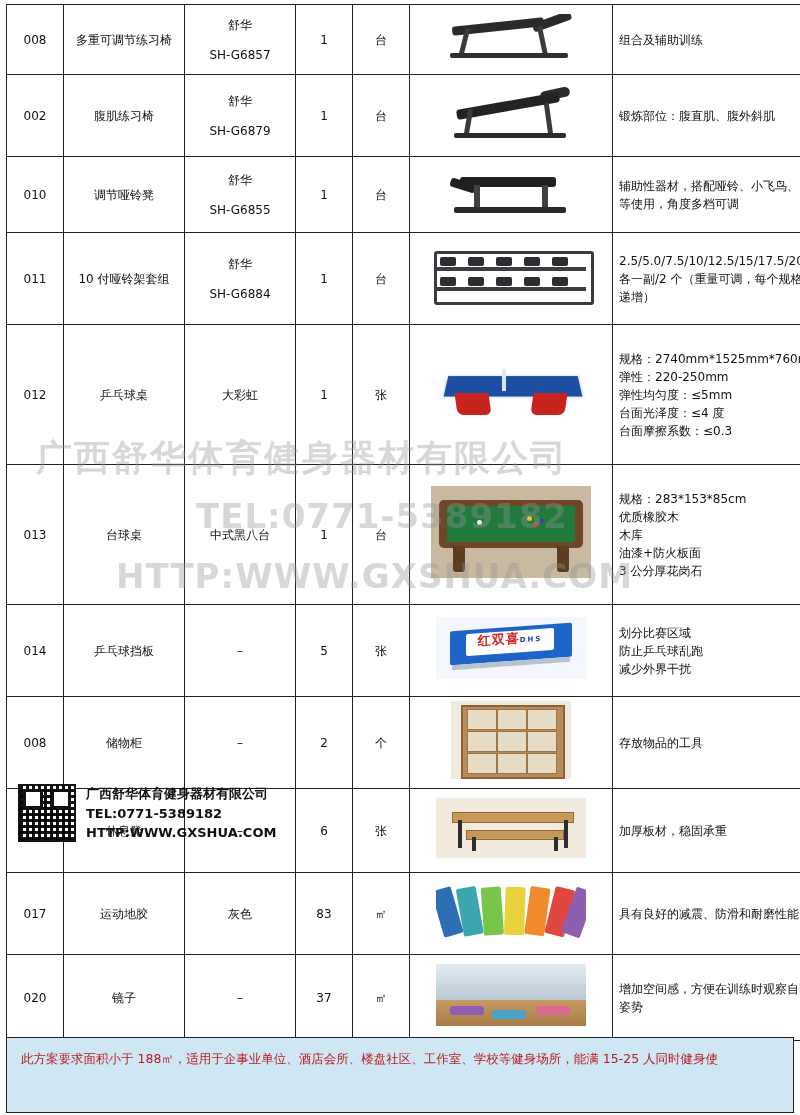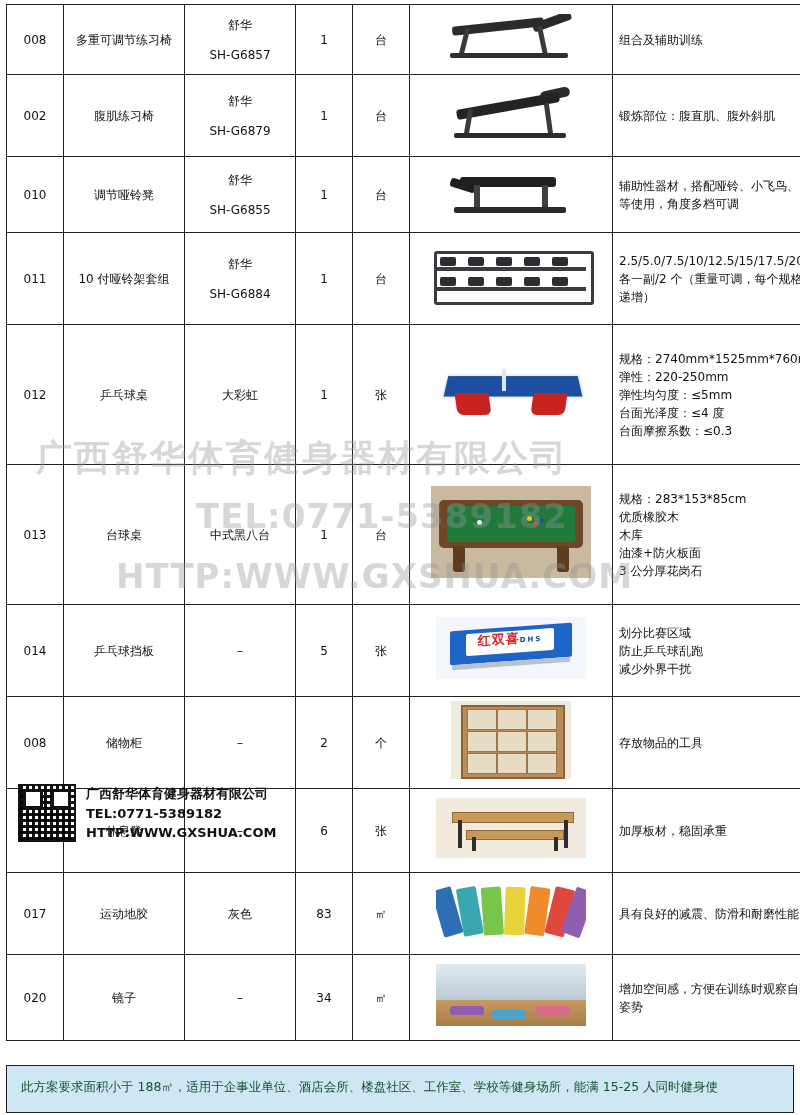--- a/index.html
+++ b/index.html
@@ -292,28 +292,28 @@
   .qr::before { left: 3px; top: 3px; }
   .qr::after  { right: 3px; top: 3px; }
   .contact-lines { font-size: 13px; font-weight: bold; line-height: 1.5; color: #111; }
 
   
   .footer-note {
     position: absolute;
     left: 6px;
     right: 6px;
     bottom: 6px;
-    height: 48px;
+    height: 76px;
     background: #cfe6f5;
     border: 1px solid #231f20;
     box-sizing: border-box;
     padding: 9px 14px;
     font-size: 12.5px;
     line-height: 1.85;
-    color: #14532d;
+    color: #b91c1c;
   }
 </style>
 </head>
 <body>
 
 <div class="page">
 
   <table class="equipment">
     <tbody>
 
@@ -540,21 +540,21 @@
         </td>
         <td class="c-desc">
           <span class="desc-line">具有良好的减震、防滑和耐磨性能</span>
         </td>
       </tr>
 
       <tr style="height:86px">
         <td class="c-no">020</td>
         <td class="c-name">镜子</td>
         <td class="c-brand">–</td>
-        <td class="c-qty">34</td>
+        <td class="c-qty">37</td>
         <td class="c-unit">㎡</td>
         <td class="c-img">
           <span class="photo ph-mirror">
             <span class="wall"></span>
             <span class="floor"></span>
             <span class="mat" style="left:14px;top:42px;background:#8e5fb0"></span>
             <span class="mat" style="left:56px;top:46px;background:#4aa3c9"></span>
             <span class="mat" style="left:100px;top:42px;background:#d96a8c"></span>
           </span>
         </td>

